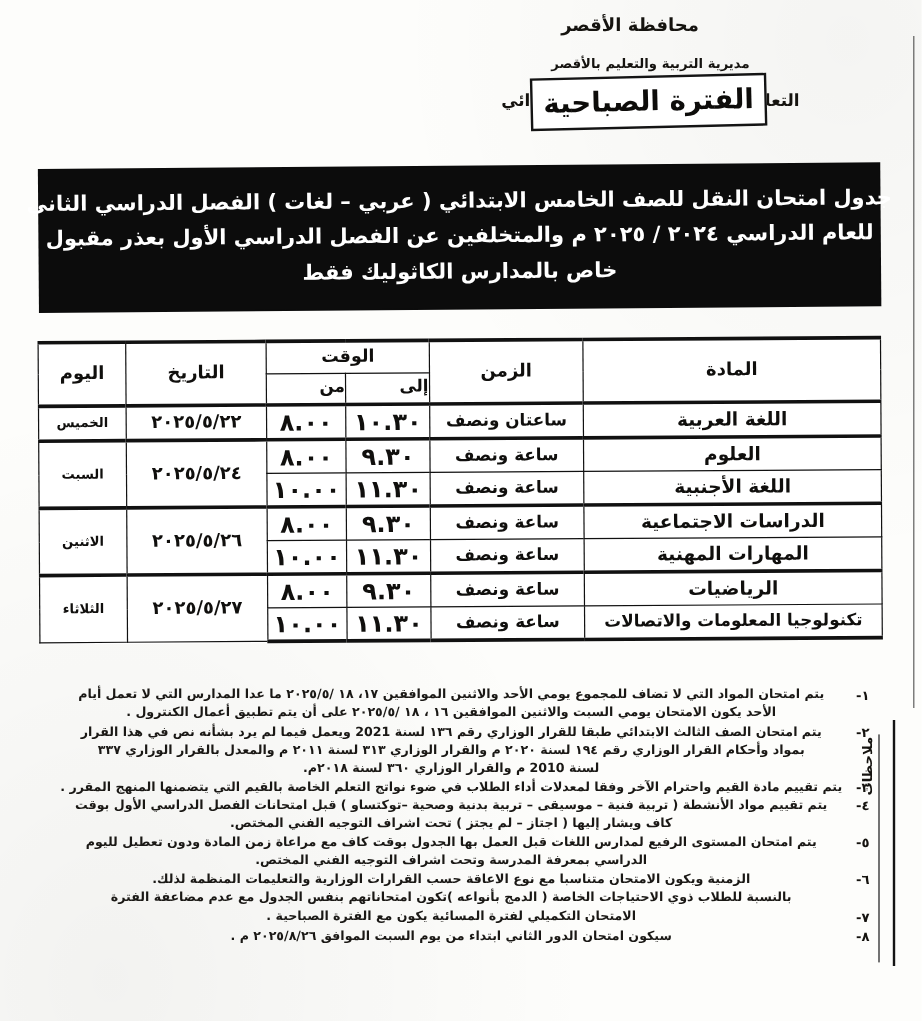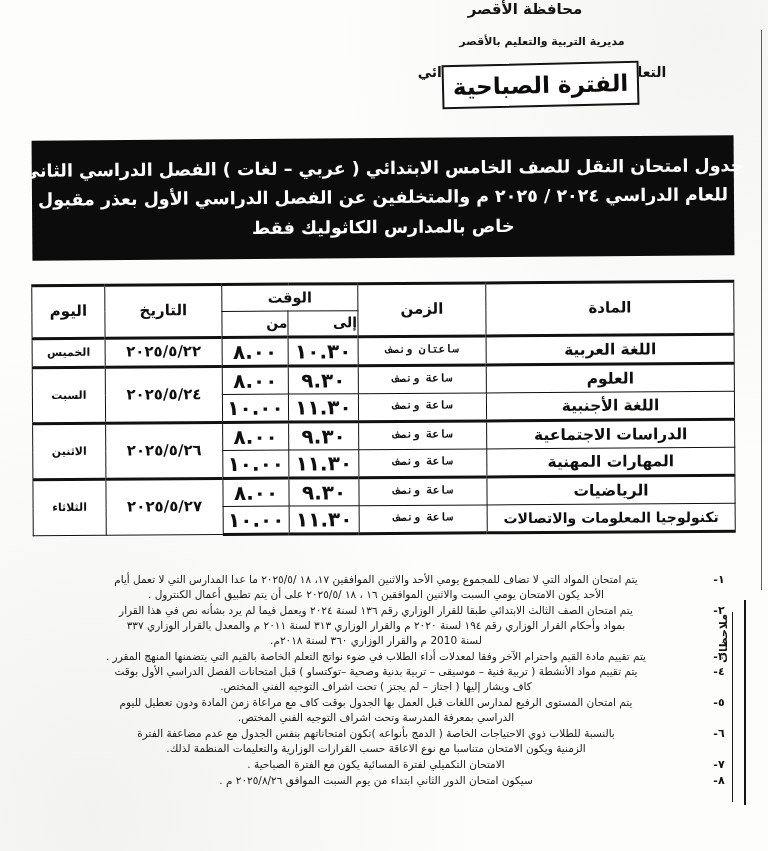--- a/index.html
+++ b/index.html
@@ -16,21 +16,21 @@
     color: #100f0d;
     background:
       radial-gradient(ellipse at 12% 96%, rgba(0,0,0,0.045) 0%, rgba(0,0,0,0) 42%),
       radial-gradient(ellipse at 92% 4%, rgba(0,0,0,0.035) 0%, rgba(0,0,0,0) 38%),
       #fdfdfb;
   }
 
   
   .letterhead {
     position: absolute;
-    top: 2px;
+    top: 14px;
     right: 26px;
     width: 400px;
     text-align: center;
     line-height: 1.0;
   }
   .letterhead .lh-line {
     font-weight: bold;
     color: #15130f;
     letter-spacing: 0px;
   }
@@ -134,21 +134,21 @@
   col.c-date     { width: 117px; }
   col.c-from     { width: 66px; }
   col.c-to       { width: 70px; }
   col.c-duration { width: 128px; }
   col.c-subject  { width: 248px; }
 
   td.cell-day      { font-size: 11px; }
   td.cell-date     { font-size: 15px; letter-spacing: 0.3px; }
   td.cell-from,
   td.cell-to       { font-size: 20px; letter-spacing: 0.4px; }
-  td.cell-duration { font-size: 11px; font-family: Liberation Mono, monospace; }
+  td.cell-duration { font-size: 14px; }
   td.cell-subject  { font-size: 15.5px; }
   td.cell-subject.long { font-size: 14px; }
 
   
   tr.group-start > td,
   tr.group-start > th { border-top-width: 3px; }
   table.schedule thead tr:first-child th { border-top-width: 3px; }
   table.schedule tbody tr:last-child td { border-bottom-width: 3px; }
 
   
@@ -169,21 +169,21 @@
     width: 26px;
     text-align: center;
     font-size: 11px;
     font-weight: bold;
     color: #15130f;
     padding-top: 1px;
   }
   .note-body {
     flex: 1 1 auto;
     font-size: 10.5px;
-    font-weight: normal;
+    font-weight: bold;
     color: #1a1815;
     line-height: 1.42;
     text-align: justify;
     text-align-last: center;
     letter-spacing: 0px;
   }
 
   
   .vertical-marker {
     position: absolute;
@@ -332,21 +332,21 @@
     <div class="note-row">
       <div class="note-num">١-</div>
       <div class="note-body">
         <div>يتم امتحان المواد التي لا تضاف للمجموع يومي الأحد والاثنين الموافقين ١٧، ١٨ /٢٠٢٥/٥ ما عدا المدارس التي لا تعمل أيام</div>
         <div>الأحد يكون الامتحان يومي السبت والاثنين الموافقين ١٦ ، ١٨ /٢٠٢٥/٥ على أن يتم تطبيق أعمال الكنترول .</div>
       </div>
     </div>
     <div class="note-row">
       <div class="note-num">٢-</div>
       <div class="note-body">
-        <div>يتم امتحان الصف الثالث الابتدائي طبقا للقرار الوزاري رقم ١٣٦ لسنة ٢٠٢٤ ويعمل فيما لم يرد  بشأنه نص في هذا القرار</div>
+        <div>يتم امتحان الصف الثالث الابتدائي طبقا للقرار الوزاري رقم ١٣٦ لسنة 2021 ويعمل فيما لم يرد  بشأنه نص في هذا القرار</div>
         <div>بمواد وأحكام القرار الوزاري رقم ١٩٤ لسنة ٢٠٢٠ م والقرار الوزاري ٣١٣ لسنة ٢٠١١ م والمعدل بالقرار الوزاري ٣٣٧</div>
         <div>لسنة 2010 م والقرار الوزاري ٣٦٠ لسنة ٢٠١٨م.</div>
       </div>
     </div>
     <div class="note-row">
       <div class="note-num">٣-</div>
       <div class="note-body">
         <div>يتم تقييم مادة القيم واحترام الآخر وفقا لمعدلات أداء الطلاب في ضوء نواتج التعلم الخاصة بالقيم التي يتضمنها المنهج المقرر .</div>
       </div>
     </div>
@@ -360,22 +360,22 @@
     <div class="note-row">
       <div class="note-num">٥-</div>
       <div class="note-body">
         <div>يتم امتحان المستوى الرفيع لمدارس اللغات قبل العمل بها الجدول بوقت كاف مع مراعاة زمن المادة ودون تعطيل لليوم</div>
         <div>الدراسي بمعرفة المدرسة وتحت اشراف التوجيه الفني المختص.</div>
       </div>
     </div>
     <div class="note-row">
       <div class="note-num">٦-</div>
       <div class="note-body">
+        <div>الزمنية ويكون الامتحان متناسبا مع نوع الاعاقة حسب القرارات الوزارية والتعليمات المنظمة لذلك.</div>
         <div>بالنسبة للطلاب ذوي الاحتياجات الخاصة ( الدمج بأنواعه )تكون امتحاناتهم بنفس الجدول مع عدم مضاعفة الفترة</div>
-        <div>الزمنية ويكون الامتحان متناسبا مع نوع الاعاقة حسب القرارات الوزارية والتعليمات المنظمة لذلك.</div>
       </div>
     </div>
     <div class="note-row">
       <div class="note-num">٧-</div>
       <div class="note-body">
         <div>الامتحان التكميلي لفترة المسائية يكون مع الفترة الصباحية .</div>
       </div>
     </div>
     <div class="note-row">
       <div class="note-num">٨-</div>

